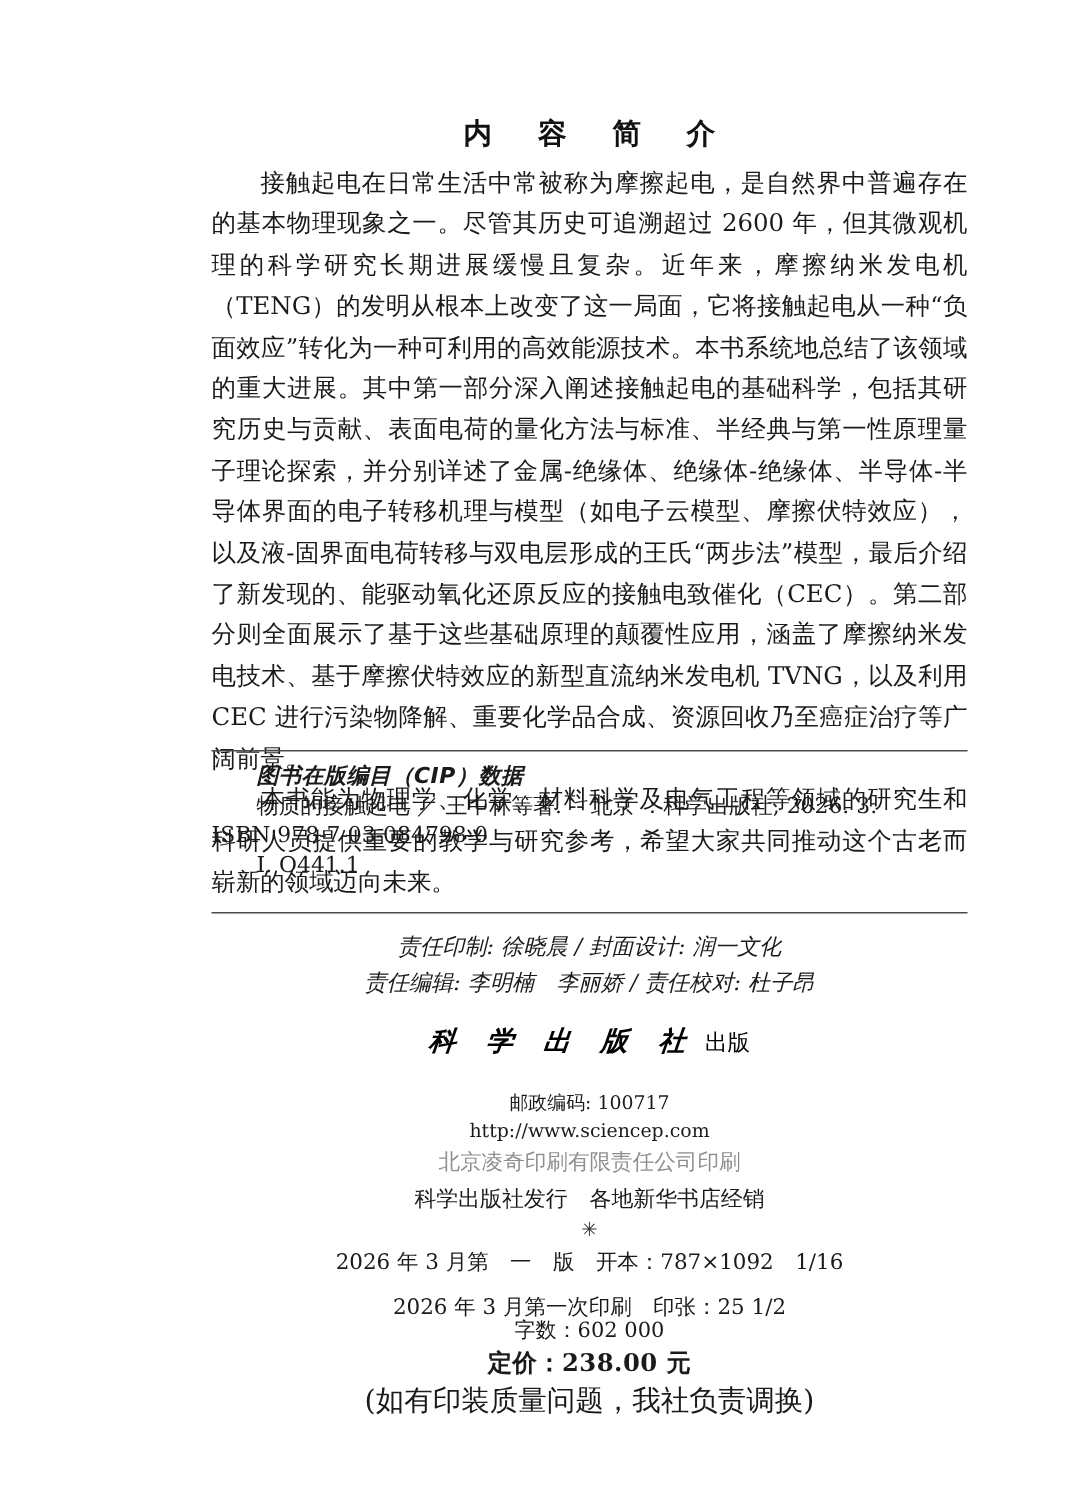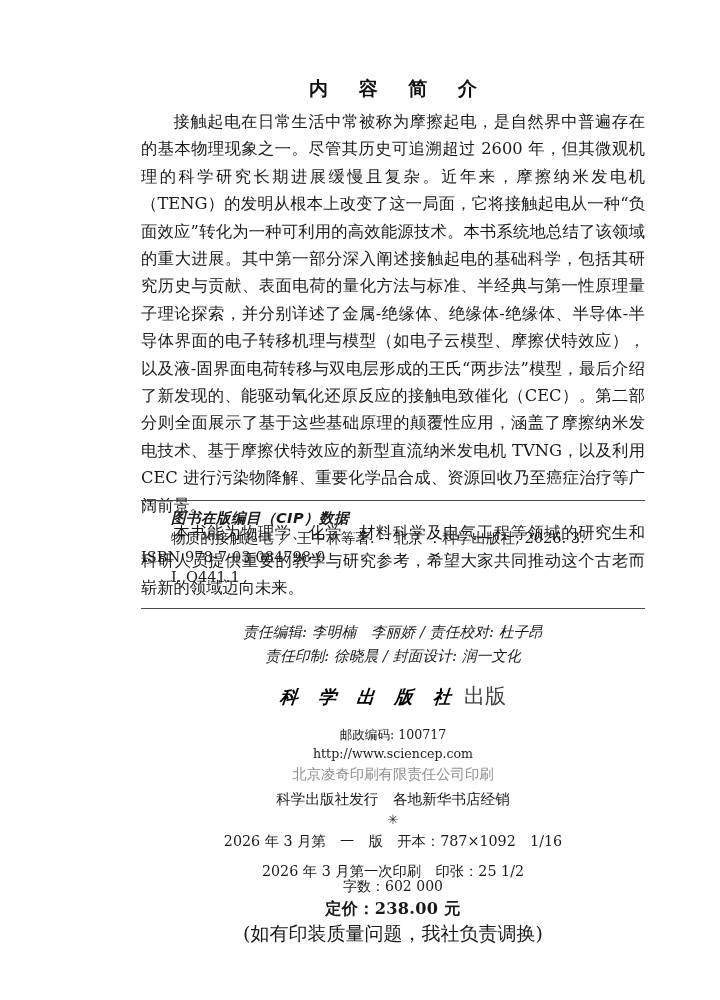--- a/index.html
+++ b/index.html
@@ -126,23 +126,23 @@
     font-style: italic;
     font-weight: bold;
     font-size: 18px;
     letter-spacing: 7px;
     color: #000;
     transform: skewX(-6deg);
     display: inline-block;
     vertical-align: baseline;
   }
   .publish-word {
-    font-size: 21px;
+    font-size: 15px;
     margin-left: 6px;
-    color: #404040;
+    color: #000000;
     display: inline-block;
     vertical-align: baseline;
   }
 
   
   .imprint {
     position: absolute;
     left: 108px;
     width: 504px;
     text-align: center;
@@ -185,22 +185,22 @@
   <div class="cip-rule-bottom"></div>
 
   <div class="cip-block">
     <div class="cip-title">图书在版编目（CIP）数据</div>
     <div class="cip-line cip-indent-1">物质的接触起电 ／ 王中林等著. -- 北京 ：科学出版社, 2026. 3.</div>
     <div class="cip-line cip-indent-0">ISBN 978-7-03-084798-0</div>
     <div class="cip-line cip-indent-1">I. O441.1</div>
   </div>
 
   <div class="credits">
+    <div>责任印制: 徐晓晨 / 封面设计: 润一文化</div>
     <div>责任编辑: 李明楠　李丽娇 / 责任校对: 杜子昂</div>
-    <div>责任印制: 徐晓晨 / 封面设计: 润一文化</div>
   </div>
 
   <div class="publisher-line">
     <span class="logo-text">科 学 出 版 社</span><span class="publish-word">出版</span>
   </div>
 
   <div class="imprint addr-2">
     <div>邮政编码: 100717</div>
   </div>
   <div class="imprint addr-3">

